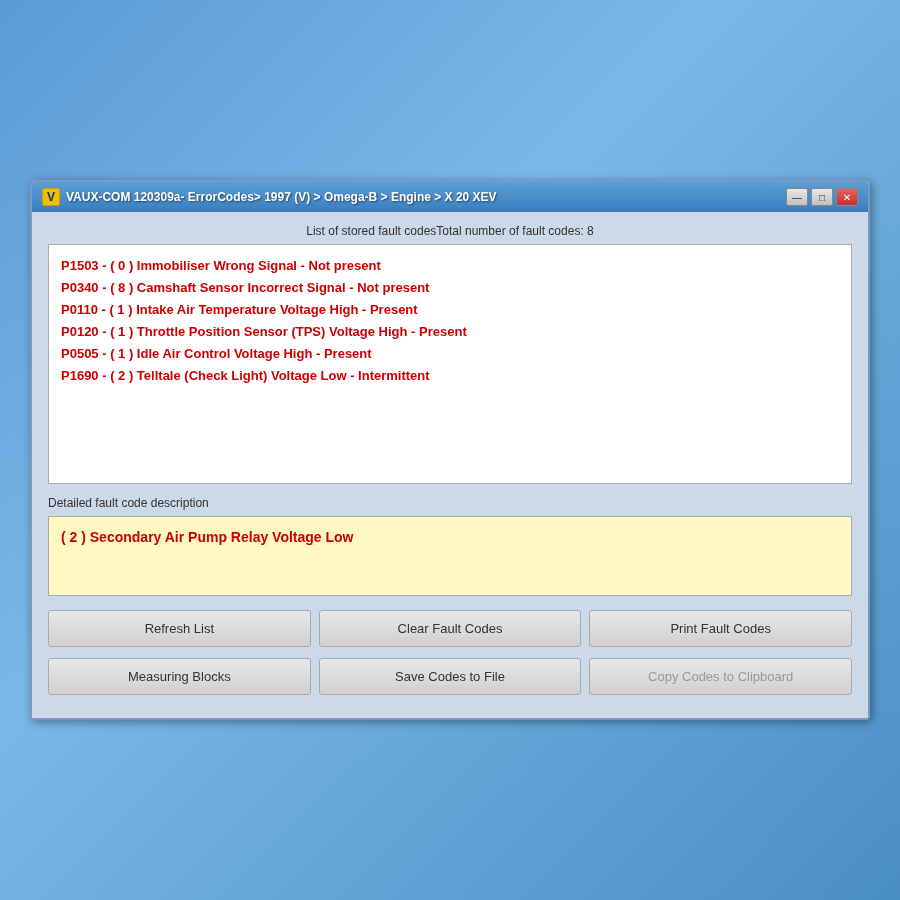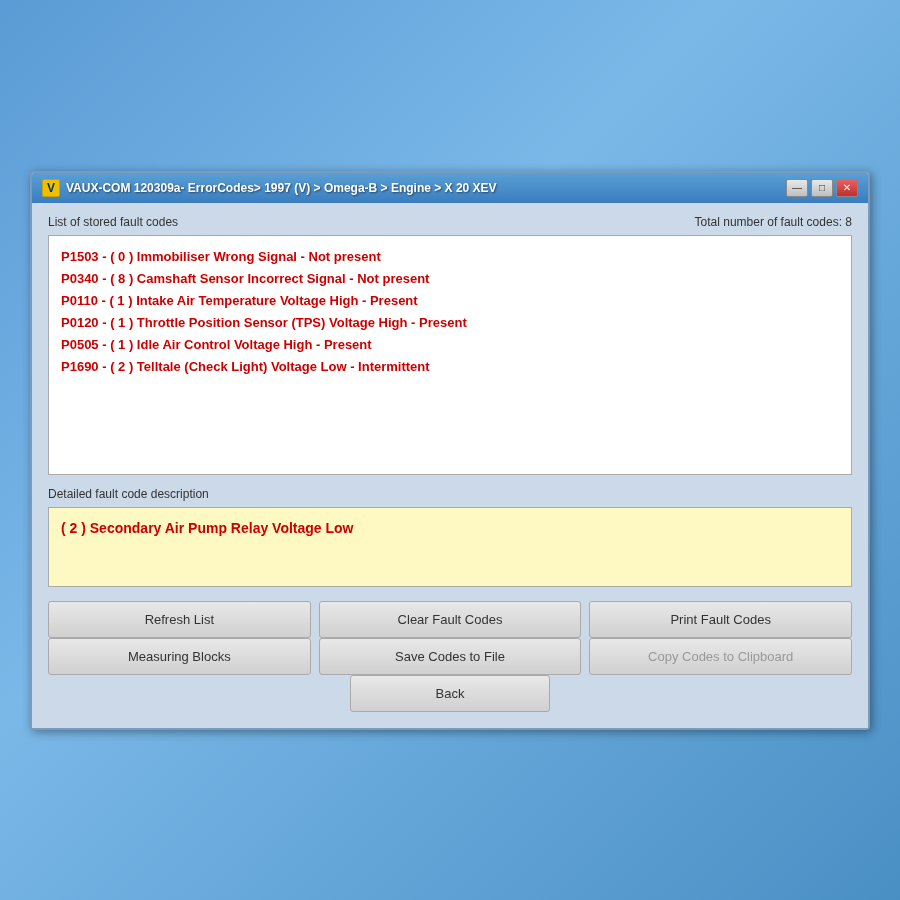--- a/index.html
+++ b/index.html
@@ -84,21 +84,21 @@
     .window-content {
       padding: 12px 16px;
       background: #ccd9e8;
     }
 
     .fault-codes-label {
       font-size: 12px;
       color: #333;
       margin-bottom: 6px;
       display: flex;
-      justify-content: space-between;
+      justify-content: center;
     }
 
     .fault-codes-box {
       background: white;
       border: 1px solid #aaa;
       padding: 10px 12px;
       min-height: 240px;
       margin-bottom: 12px;
     }
 
@@ -125,21 +125,21 @@
 
     .description-text {
       color: #cc0000;
       font-size: 14px;
       font-weight: 600;
     }
 
     .button-row {
       display: flex;
       gap: 8px;
-      margin-bottom: 0;
+      margin-bottom: 11px;
     }
 
     .btn {
       flex: 1;
       padding: 10px 8px;
       background: linear-gradient(180deg, #e8e8e8 0%, #d0d0d0 100%);
       border: 1px solid #aaa;
       border-radius: 3px;
       font-size: 13px;
       color: #333;
@@ -206,18 +206,15 @@
       <button class="btn">Clear Fault Codes</button>
       <button class="btn">Print Fault Codes</button>
     </div>
 
     <div class="button-row">
       <button class="btn">Measuring Blocks</button>
       <button class="btn">Save Codes to File</button>
       <button class="btn disabled">Copy Codes to Clipboard</button>
     </div>
 
-    <div class="back-row">
-      <button class="btn back-btn">Back</button>
-    </div>
 
   </div>
 </div>
 
 </body></html>

